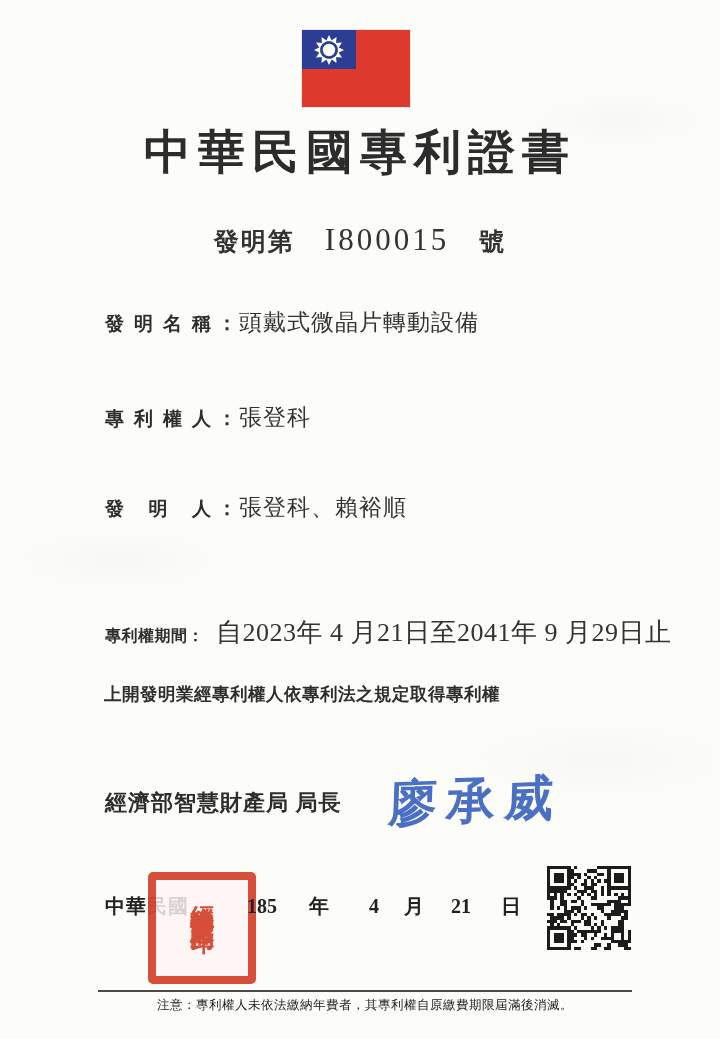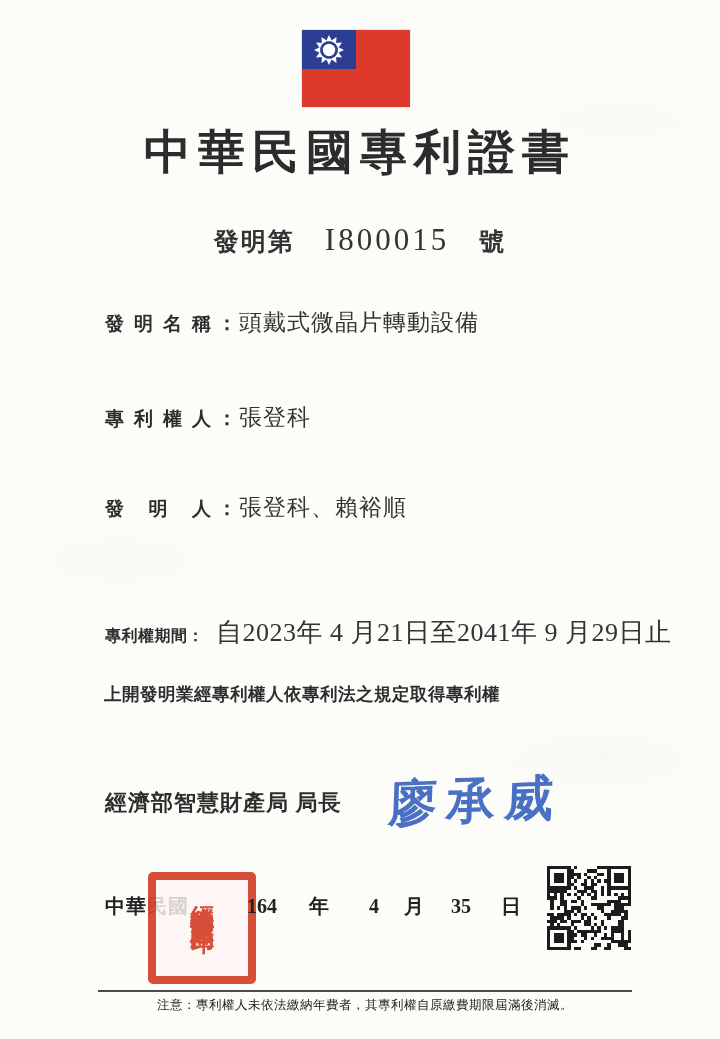--- a/index.html
+++ b/index.html
@@ -198,21 +198,21 @@
   <div class="statement">上開發明業經專利權人依專利法之規定取得專利權</div>
 
   <div class="issuer">經濟部智慧財產局 局長</div>
   <div class="signature">廖承威</div>
 
   <div class="seal">
     <div class="seal-text">經濟部智慧財產局印</div>
   </div>
 
   <div class="date-row">
-    <span class="date-era">中華民國</span><span class="date-year">164</span><span class="date-yunit">年</span><span class="date-month">4</span><span class="date-munit">月</span><span class="date-day">35</span><span class="date-dunit">日</span>
+    <span class="date-era">中華民國</span><span class="date-year">185</span><span class="date-yunit">年</span><span class="date-month">4</span><span class="date-munit">月</span><span class="date-day">21</span><span class="date-dunit">日</span>
   </div>
 
   <svg class="qr" viewBox="0 0 25 25" shape-rendering="crispEdges">
       <g fill="#1c1c1c">
         <rect x="0" y="0" width="1" height="1"></rect>
         <rect x="1" y="0" width="1" height="1"></rect>
         <rect x="2" y="0" width="1" height="1"></rect>
         <rect x="3" y="0" width="1" height="1"></rect>
         <rect x="4" y="0" width="1" height="1"></rect>
         <rect x="5" y="0" width="1" height="1"></rect>

